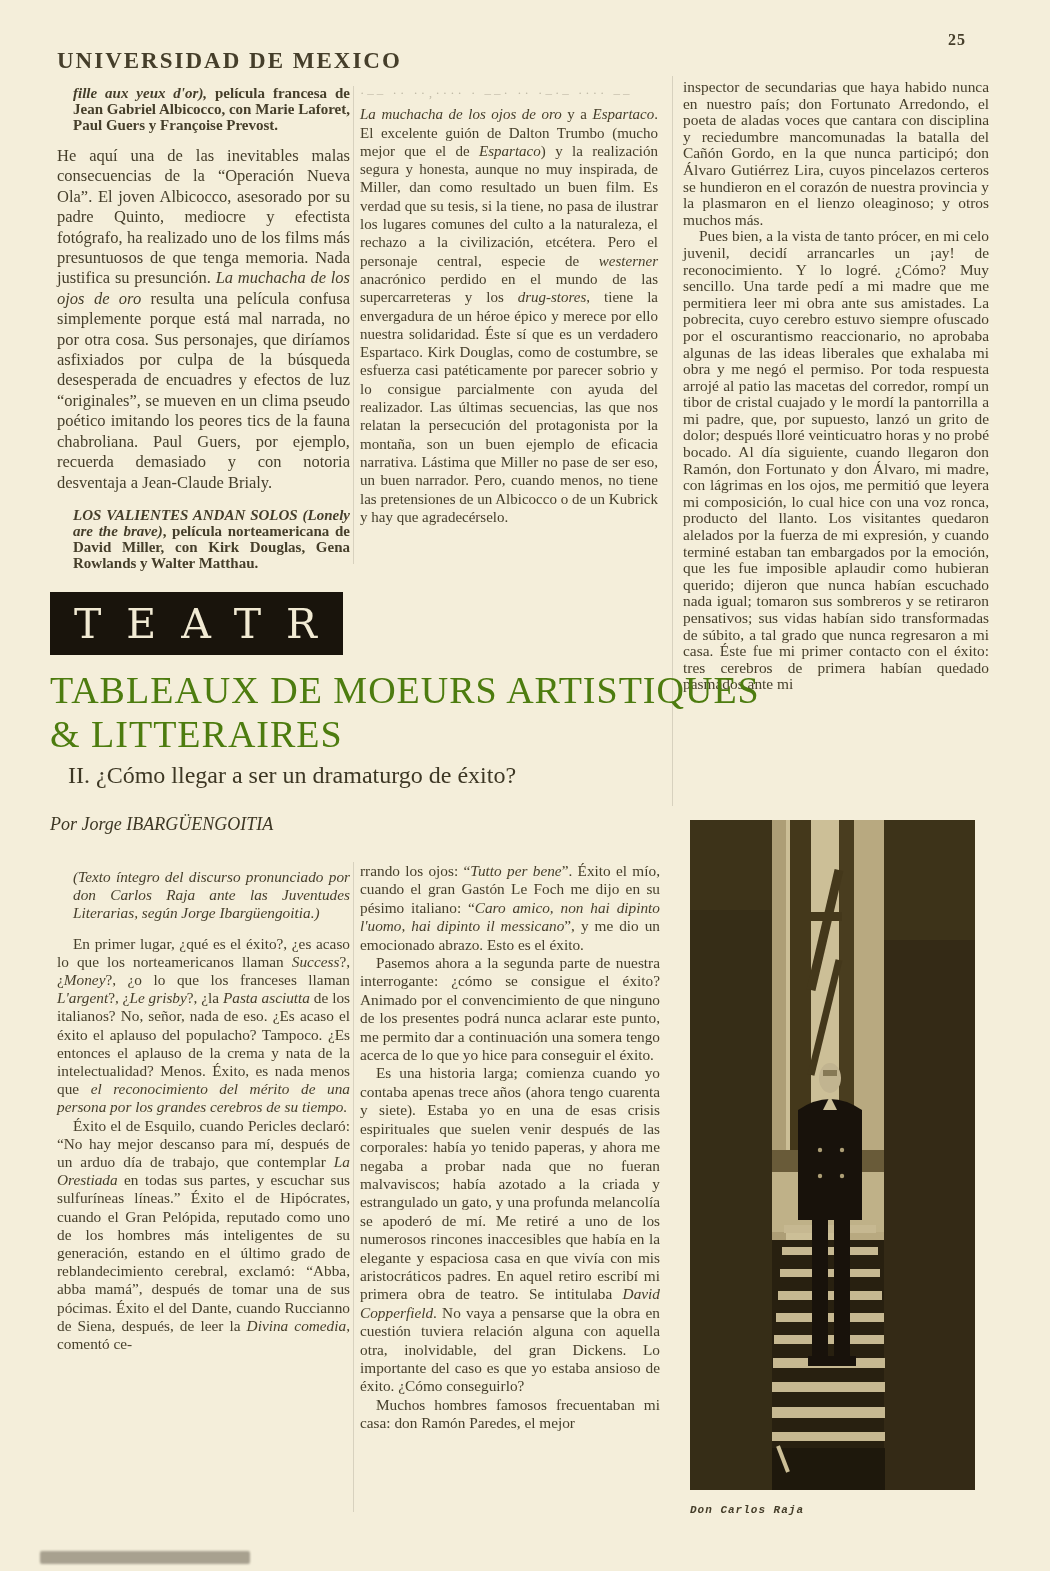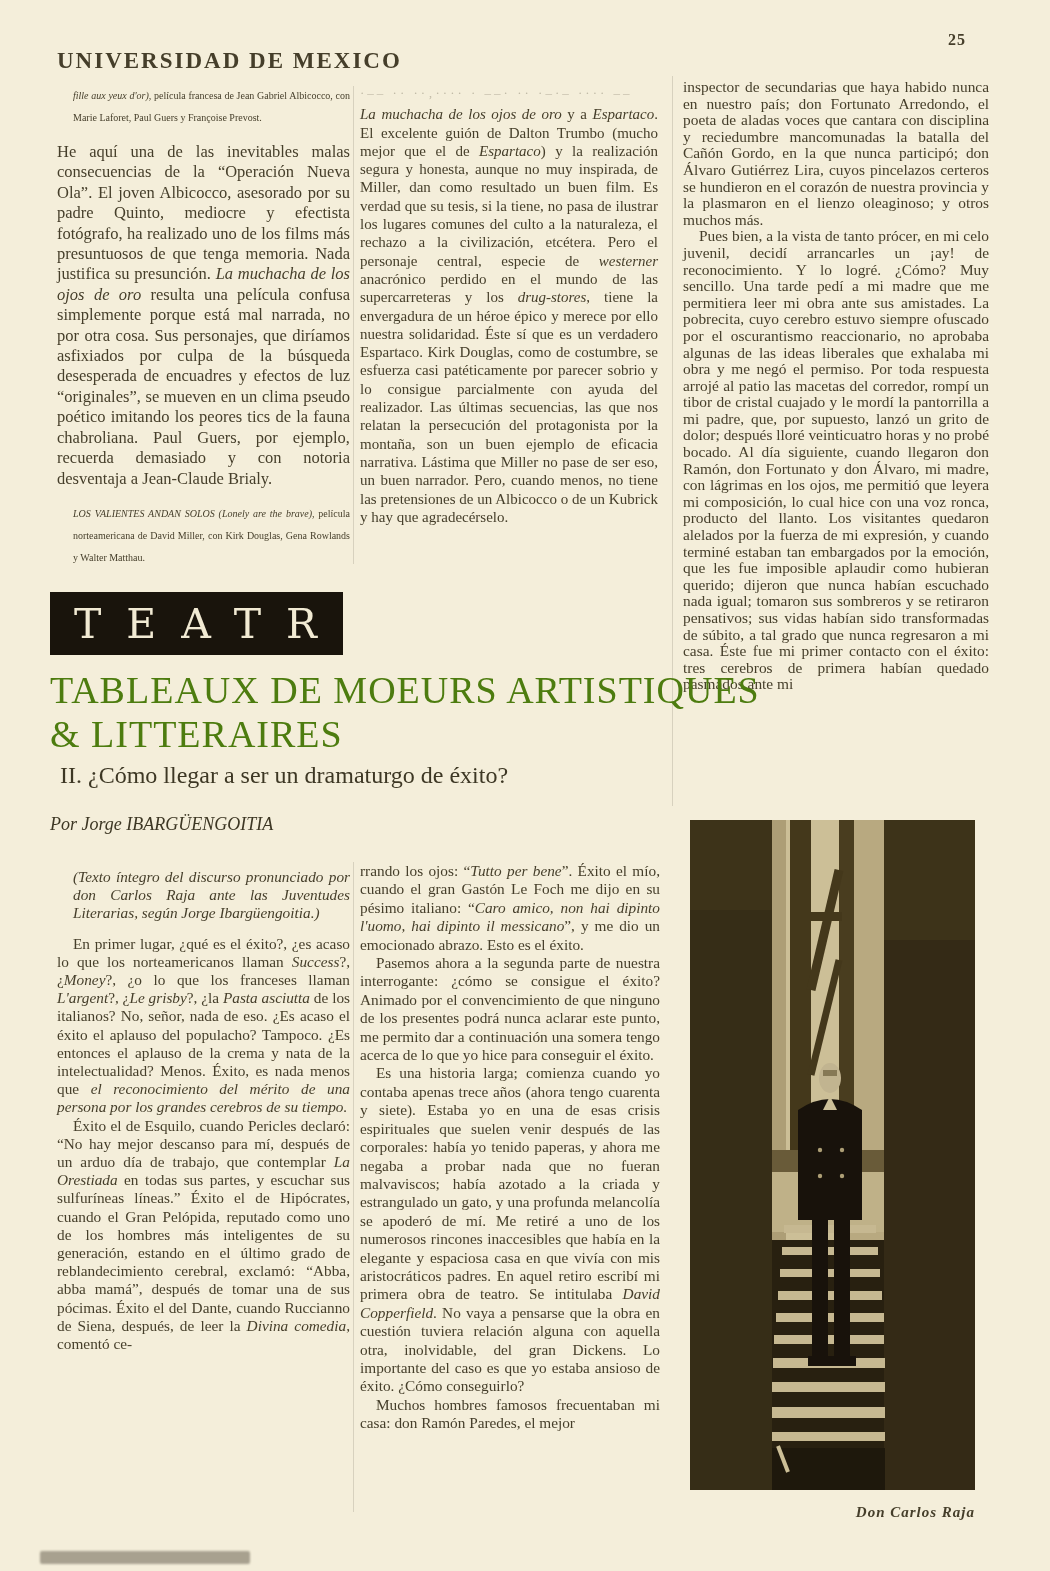--- a/index.html
+++ b/index.html
@@ -17,53 +17,53 @@
   p{margin:0;}
   .indent{text-indent:16px;}
 
   .journal{left:57px;top:48px;font-size:23px;font-weight:bold;letter-spacing:2px;}
   .pagenum{left:948px;top:31px;font-size:16px;font-weight:bold;letter-spacing:1px;}
 
   .col{position:absolute;}
   .c-cine1{left:57px;top:85px;width:293px;font-size:16.5px;line-height:20.4px;}
   .c-cine2{left:360px;top:84px;width:298px;font-size:15px;line-height:18.3px;}
   .c-right{left:683px;top:79px;width:306px;font-size:15.4px;line-height:16.6px;}
-  .credit{font-size:10px;line-height:22px;padding-left:16px;font-weight:400;}
+  .credit{font-size:15px;line-height:16px;padding-left:16px;font-weight:700;}
   .credit.top{margin-bottom:13px;}
   .credit.bottom{margin-top:14px;}
   .partial{opacity:.30;letter-spacing:3px;white-space:nowrap;overflow:hidden;font-size:13px;margin-bottom:3px;}
 
   .banner{
     left:50px;top:592px;width:293px;height:63px;
     background:var(--banner_bg,#19140c);
     color:var(--banner_text,#f1ead3);
     display:flex;align-items:center;
     padding-left:24px;box-sizing:border-box;
     font-family:"DejaVu Serif","Liberation Serif",serif;
     font-size:41px;letter-spacing:25px;
     white-space:nowrap;overflow:hidden;
   }
   .title-line{left:50px;font-size:38px;letter-spacing:1px;color:#4d7c0f;}
   .t1{top:668px;}
   .t2{top:712px;}
-  .subtitle{left:60px;top:762px;font-size:24px;color:#3d3724;}
+  .subtitle{left:68px;top:762px;font-size:24px;color:#3d3724;}
   .byline{left:50px;top:814px;font-size:18px;font-style:italic;color:#3d3724;}
 
   .c-art1{left:57px;top:868px;width:293px;font-size:15.3px;line-height:18.2px;}
   .c-art2{left:360px;top:862px;width:300px;font-size:15.3px;line-height:18.4px;}
   .note{font-style:italic;padding-left:16px;margin-bottom:12px;}
 
   .colrule{position:absolute;width:1px;background:rgba(70,62,43,.16);}
   .rule1{left:353px;top:86px;height:478px;}
   .rule2{left:672px;top:76px;height:730px;}
   .rule3{left:353px;top:862px;height:650px;}
 
   .photo{left:690px;top:820px;width:285px;height:670px;}
   .photo svg{display:block;width:100%;height:100%;}
-  .caption{left:690px;top:1504px;width:285px;text-align:right;font-style:italic;font-weight:bold;font-size:15px;letter-spacing:1px;}
+  .caption{left:690px;top:1504px;width:285px;text-align:left;font-style:italic;font-weight:bold;font-size:11px;letter-spacing:1px;font-family:Liberation Mono, monospace;}
 
   .smudge{left:40px;top:1551px;width:210px;height:13px;background:rgba(62,56,40,.42);border-radius:2px;filter:blur(1px);}
 </style>
 </head>
 <body>
 
 <div class="page">
 
   <div class="abs journal">UNIVERSIDAD DE MEXICO</div>
   <div class="abs pagenum">25</div>

